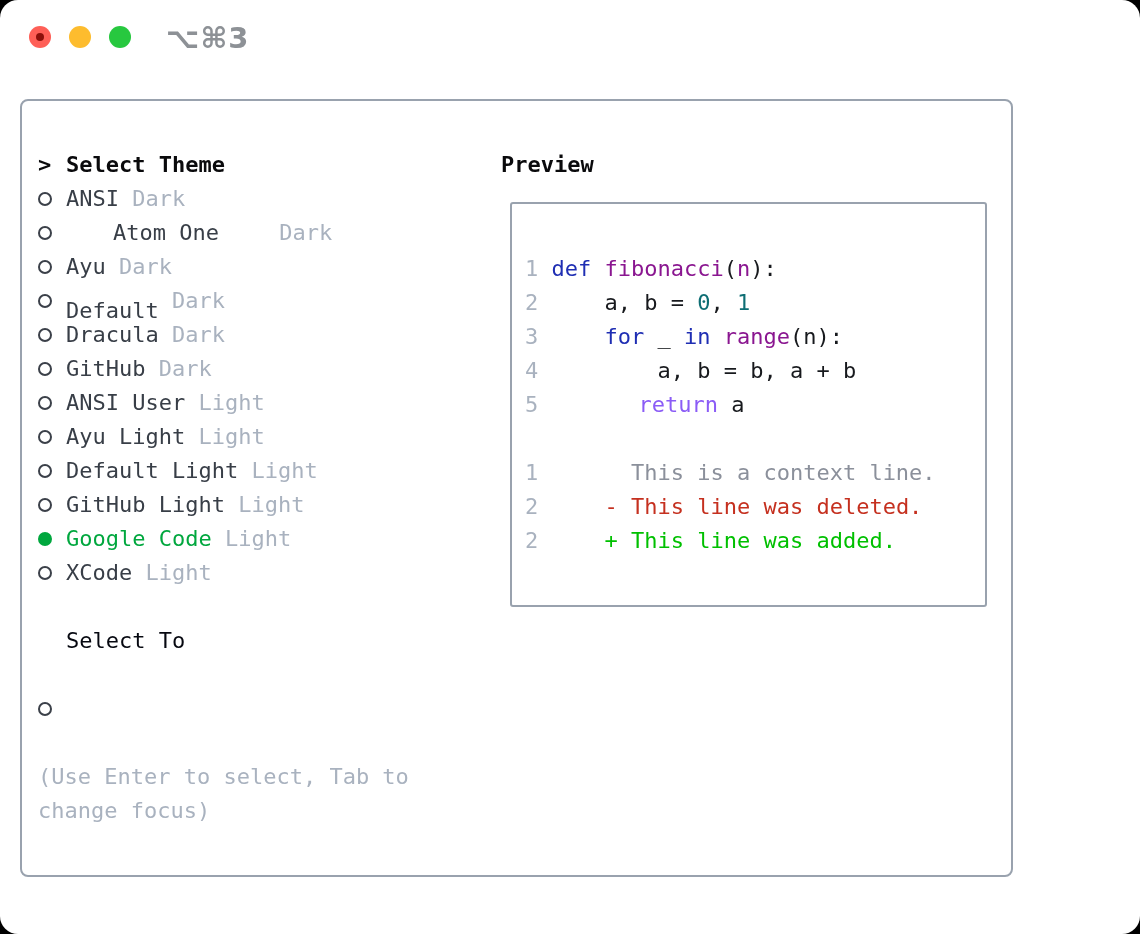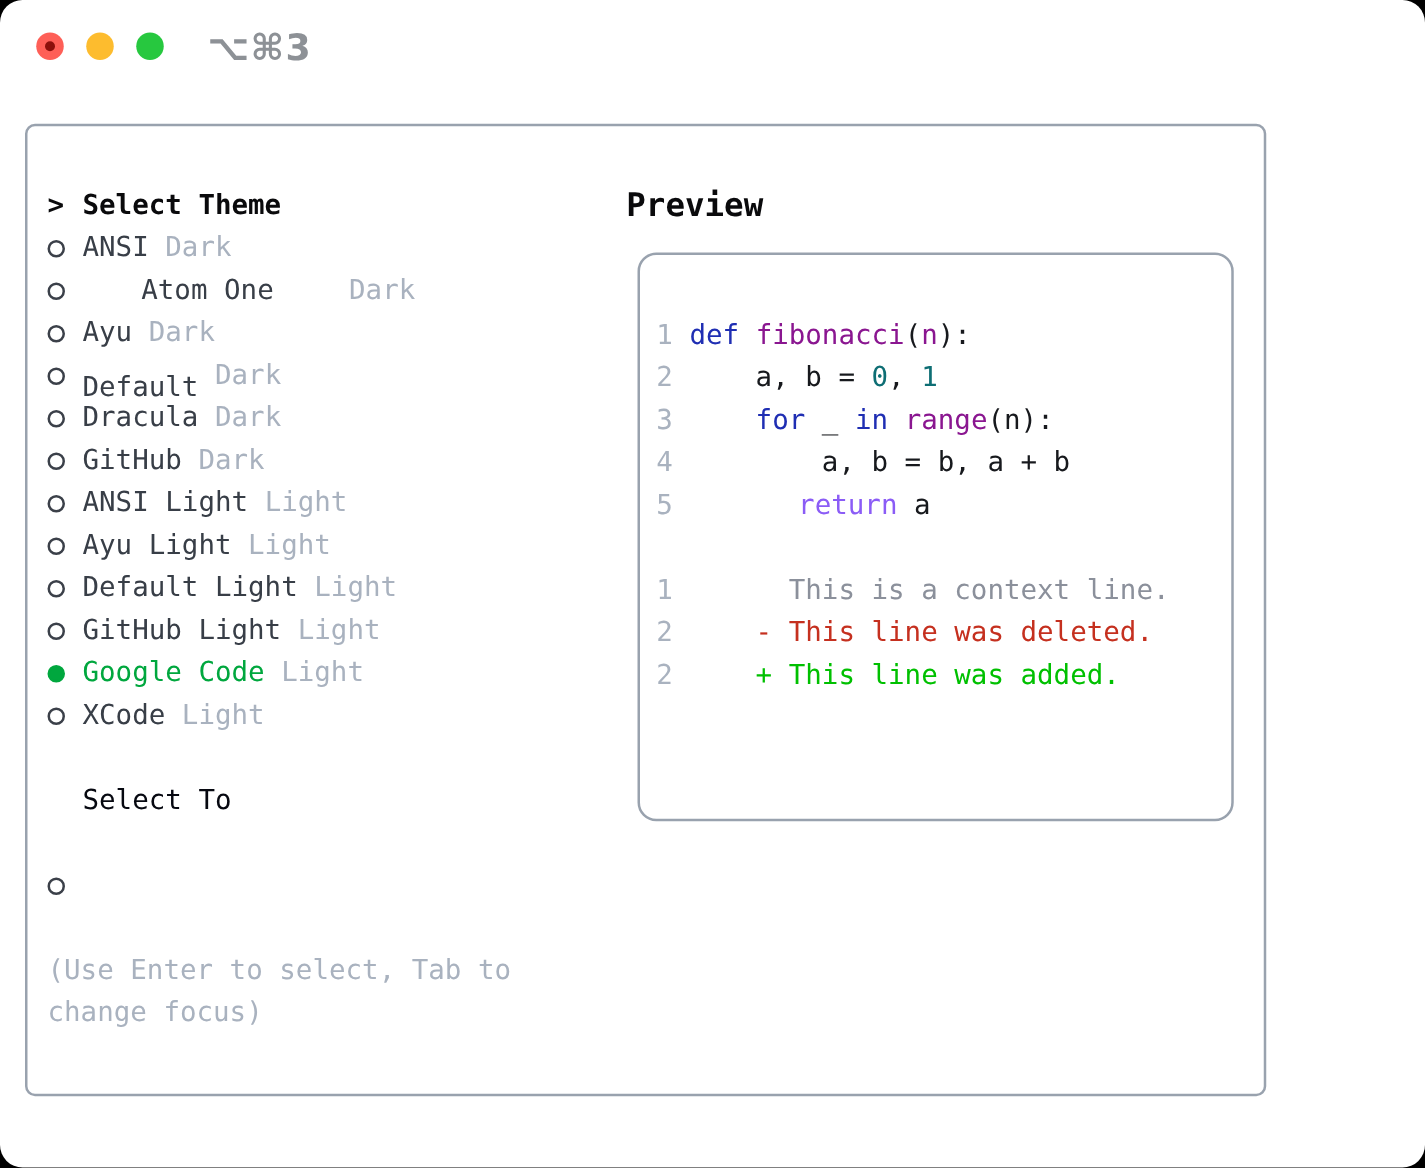--- a/index.html
+++ b/index.html
@@ -63,27 +63,27 @@
     margin-left: 0px; margin-right: 14px; flex: 0 0 14px;
   }
   .radio.on { border-color: #00a73e; background: #00a73e; }
   .tname { }
   .tvariant { color: #a9b2bf; }
   .help { color: #a9b2bf; }
   
   .preview-header {
     position: absolute; left: 479px; top: 47px;
     height: 34px; line-height: 34px;
-    font-size: 26px; font-weight: bold; color: #0a0a0c;
+    font-size: 22px; font-weight: bold; color: #0a0a0c;
   }
   .preview-box {
     position: absolute; left: 488px; top: 101px;
-    width: 477px; height: 455px;
+    width: 477px; height: 405px;
     border: 2px solid #99a2ae;
-    border-radius: 15px;
+    border-radius: 3px;
     box-sizing: border-box;
   }
   .pline {
     position: absolute; left: 13px; margin: 0;
     font-family: "DejaVu Sans Mono", monospace;
     font-size: 22px; line-height: 34px; white-space: pre;
   }
 </style>
 </head>
 <body>
@@ -100,21 +100,21 @@
 
   <div class="panel">
     <div id="sidebar">
         <div class="row" style="top: 0px;"><span class="marker">&gt;</span><span class="hlabel">Select Theme</span></div>
         <div class="row item" style="top: 34px;"><span class="radio"></span><span class="tname" style="color: rgb(56, 62, 71);">ANSI </span><span class="tvariant">Dark</span></div>
         <div class="row item" style="top: 68px; gap: 47px;"><span class="radio"></span><span class="tname" style="color: rgb(56, 62, 71);">Atom One </span><span class="tvariant">Dark</span></div>
         <div class="row item" style="top: 102px;"><span class="radio"></span><span class="tname" style="color: rgb(56, 62, 71);">Ayu </span><span class="tvariant">Dark</span></div>
         <div class="row item" style="top: 136px;"><span class="radio"></span><span class="tname" style="color: rgb(56, 62, 71); margin-top: 20px;">Default </span><span class="tvariant">Dark</span></div>
         <div class="row item" style="top: 170px;"><span class="radio"></span><span class="tname" style="color: rgb(56, 62, 71);">Dracula </span><span class="tvariant">Dark</span></div>
         <div class="row item" style="top: 204px;"><span class="radio"></span><span class="tname" style="color: rgb(56, 62, 71);">GitHub </span><span class="tvariant">Dark</span></div>
-        <div class="row item" style="top: 238px;"><span class="radio"></span><span class="tname" style="color: rgb(56, 62, 71);">ANSI Light </span><span class="tvariant">Light</span></div>
+        <div class="row item" style="top: 238px;"><span class="radio"></span><span class="tname" style="color: rgb(56, 62, 71);">ANSI User </span><span class="tvariant">Light</span></div>
         <div class="row item" style="top: 272px;"><span class="radio"></span><span class="tname" style="color: rgb(56, 62, 71);">Ayu Light </span><span class="tvariant">Light</span></div>
         <div class="row item" style="top: 306px;"><span class="radio"></span><span class="tname" style="color: rgb(56, 62, 71);">Default Light </span><span class="tvariant">Light</span></div>
         <div class="row item" style="top: 340px;"><span class="radio"></span><span class="tname" style="color: rgb(56, 62, 71);">GitHub Light </span><span class="tvariant">Light</span></div>
         <div class="row item" style="top: 374px;"><span class="radio on"></span><span class="tname" style="color: rgb(0, 167, 62);">Google Code </span><span class="tvariant">Light</span></div>
         <div class="row item" style="top: 408px;"><span class="radio"></span><span class="tname" style="color: rgb(56, 62, 71);">XCode </span><span class="tvariant">Light</span></div>
         <div class="row" style="top: 476px;"><span class="spacer"></span><span class="subheader">Select To</span></div>
         <div class="row item" style="top: 544px;"><span class="radio"></span></div>
         <div class="row help" style="top: 612px;">(Use Enter to select, Tab to</div>
         <div class="row help" style="top: 646px;">change focus)</div>
       </div>

